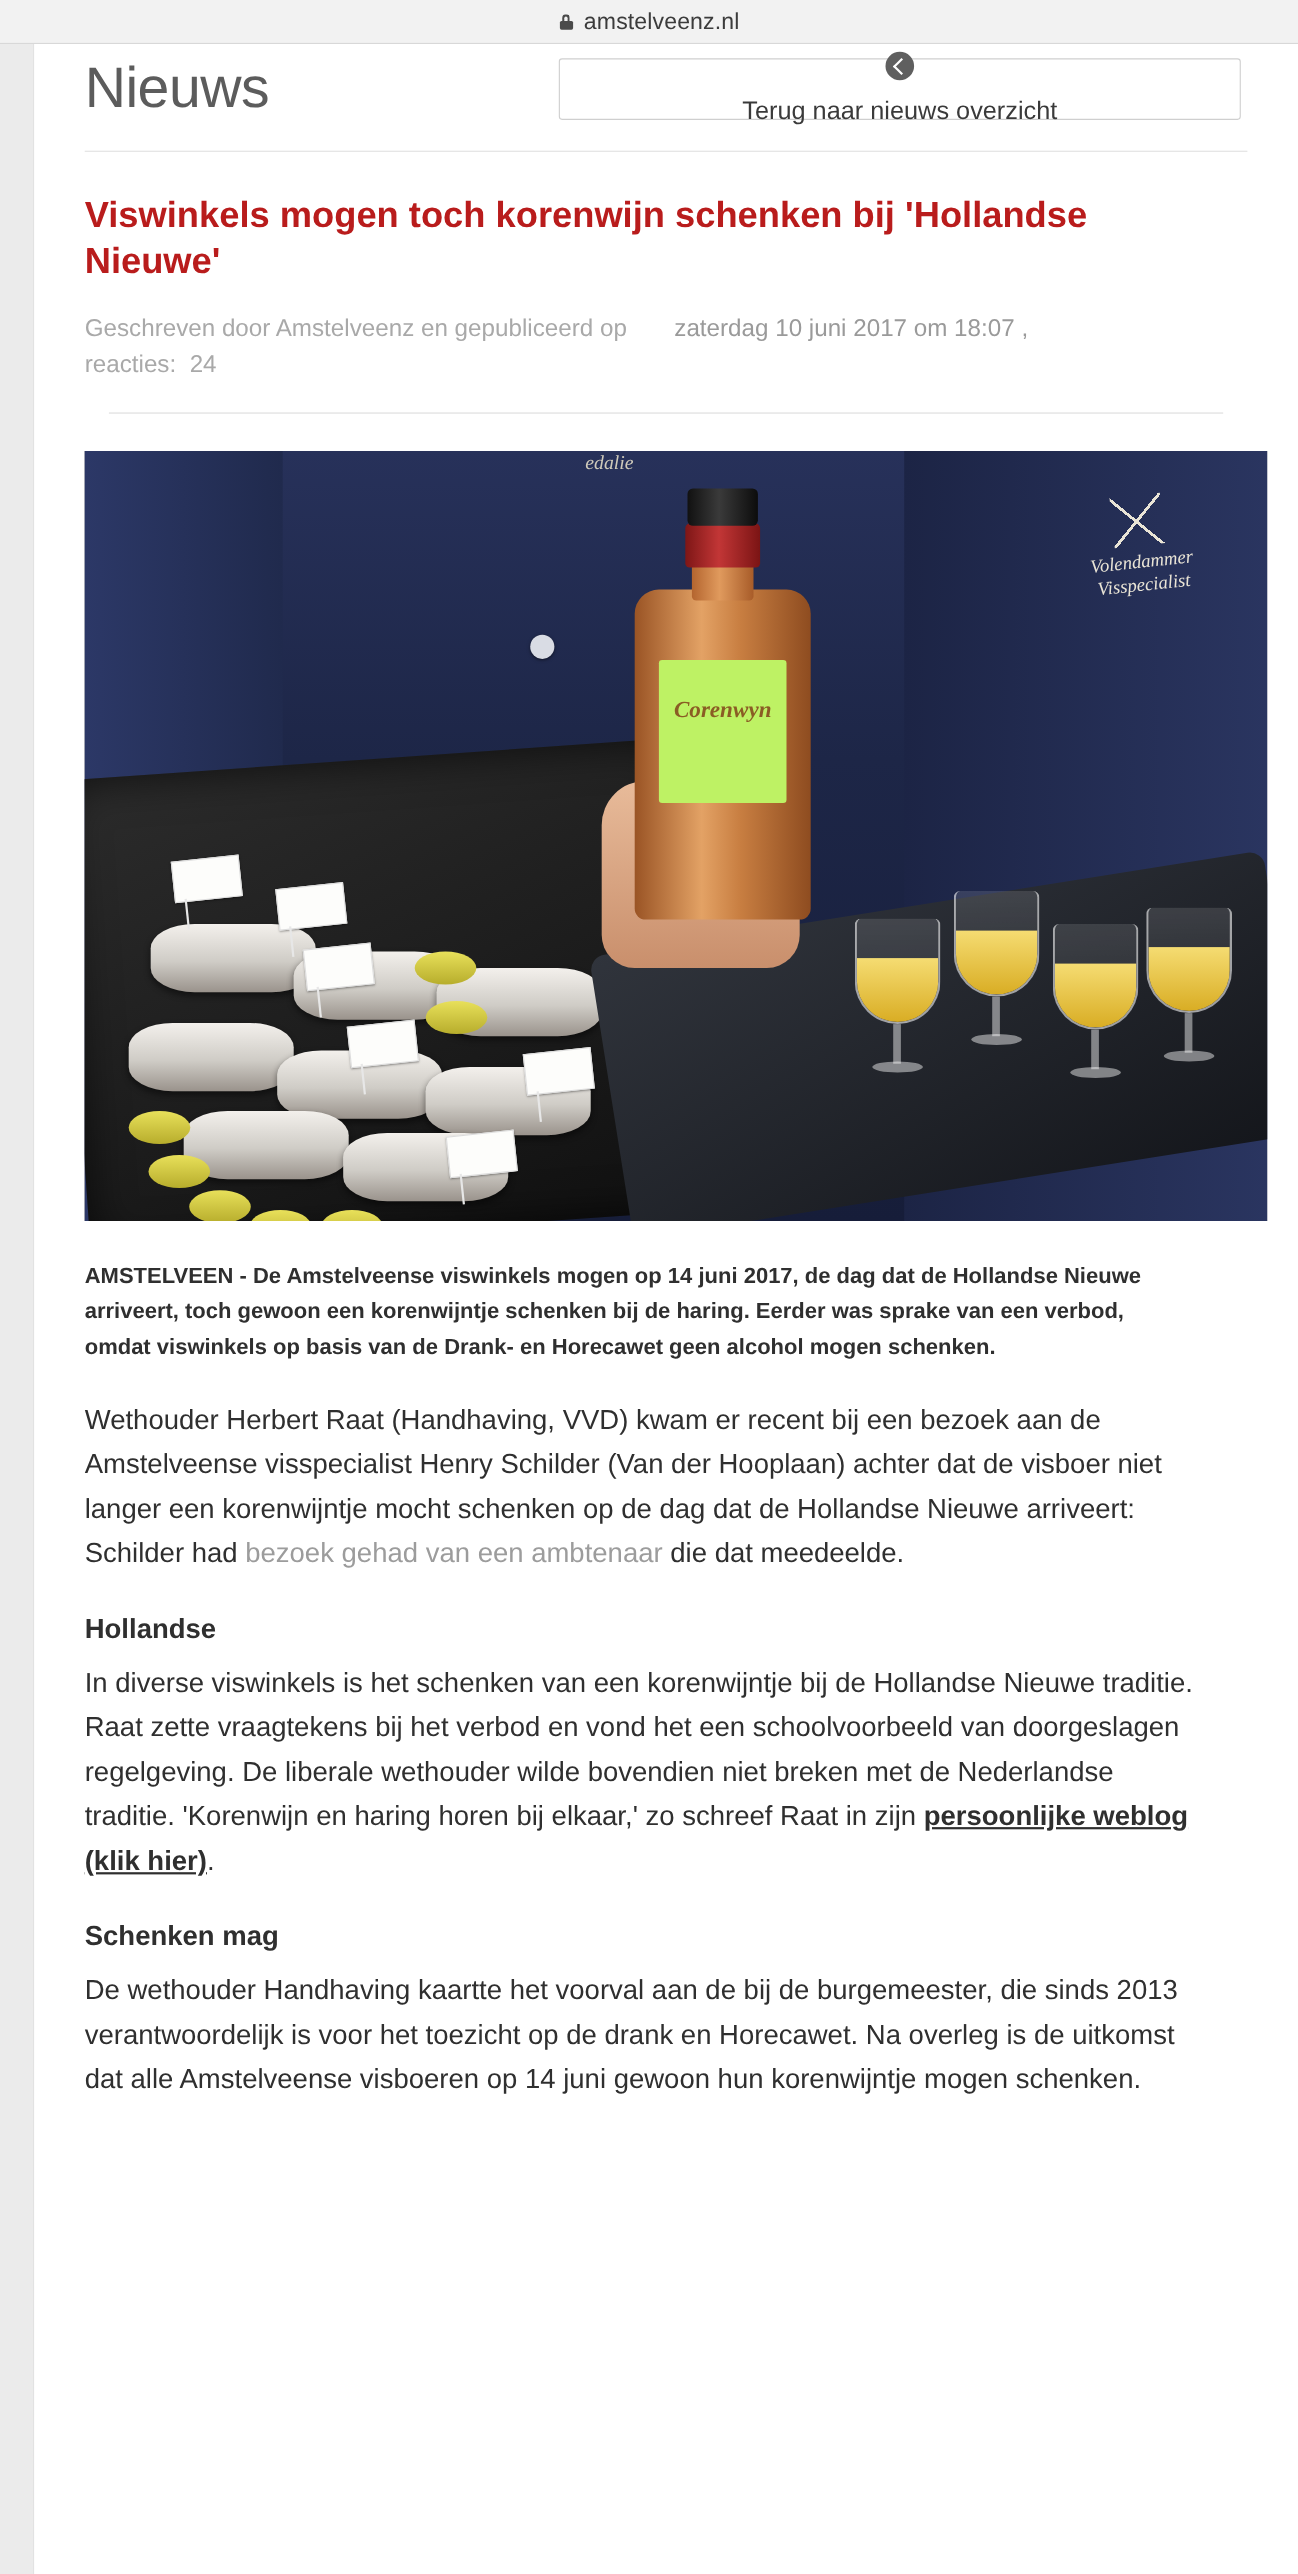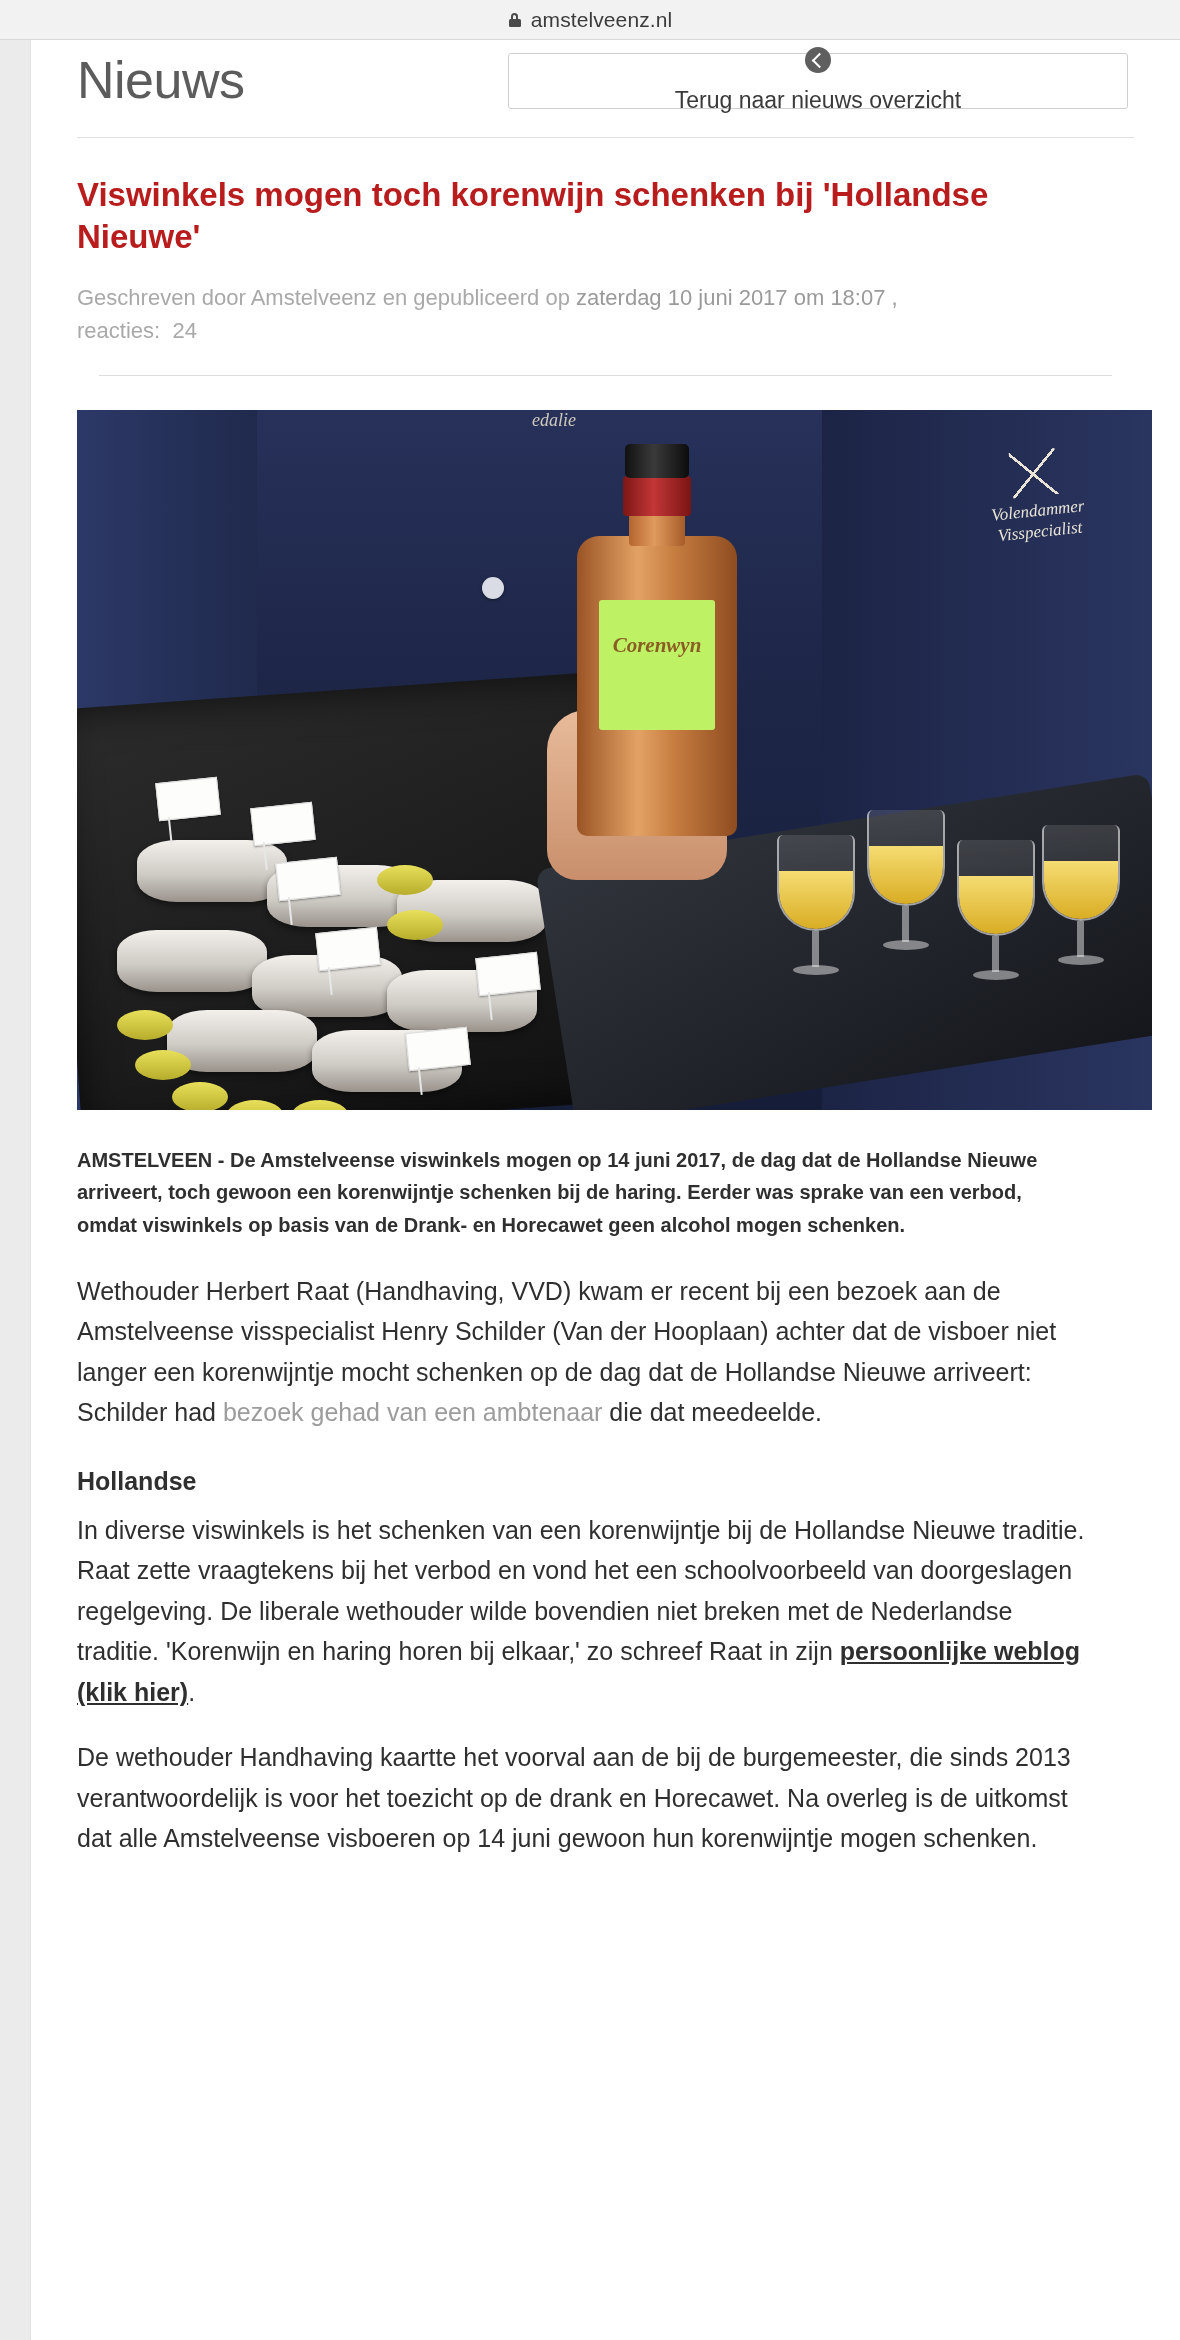--- a/index.html
+++ b/index.html
@@ -157,21 +157,21 @@
     font-weight: 700;
     color: #b91c1c;
     max-width: 960px;
   }
   .byline {
     margin-top: 22px;
     font-size: 22px;
     line-height: 1.5;
     color: #a9a9a9;
   }
-  .byline .date { color: #9a9a9a; }
+  .byline .date { color: #9a9a9a; margin-left: 37px; }
   .byline-second { display: block; }
 
   .thin-rule {
     margin: 28px 22px 0 22px;
     height: 1px;
     background: #dcdcdc;
   }
 
   
   .photo {
@@ -533,17 +533,18 @@
 
       <p class="para">
         <span>Wethouder Herbert Raat (Handhaving, VVD) kwam er recent bij een bezoek aan de Amstelveense visspecialist Henry Schilder (Van der Hooplaan) achter dat de visboer niet langer een korenwijntje mocht schenken op de dag dat de Hollandse Nieuwe arriveert: Schilder had </span><span class="muted">bezoek gehad van een ambtenaar</span><span> die dat meedeelde.</span>
       </p>
 
       <div class="subhead">Hollandse</div>
       <p class="para tight">
         <span>In diverse viswinkels is het schenken van een korenwijntje bij de Hollandse Nieuwe traditie. Raat zette vraagtekens bij het verbod en vond het een schoolvoorbeeld van doorgeslagen regelgeving. De liberale wethouder wilde bovendien niet breken met de Nederlandse traditie. 'Korenwijn en haring horen bij elkaar,' zo schreef Raat in zijn </span><a class="inline-link">persoonlijke weblog (klik hier)</a><span>.</span>
       </p>
 
+      <div class="subhead">Schenken mag</div>
       <p class="para tight">De wethouder Handhaving kaartte het voorval aan de bij de burgemeester, die sinds 2013 verantwoordelijk is voor het toezicht op de drank en Horecawet. Na overleg is de uitkomst dat alle Amstelveense visboeren op 14 juni gewoon hun korenwijntje mogen schenken.</p>
 
     </div>
   </div>
 </div>
 
 </body></html>

